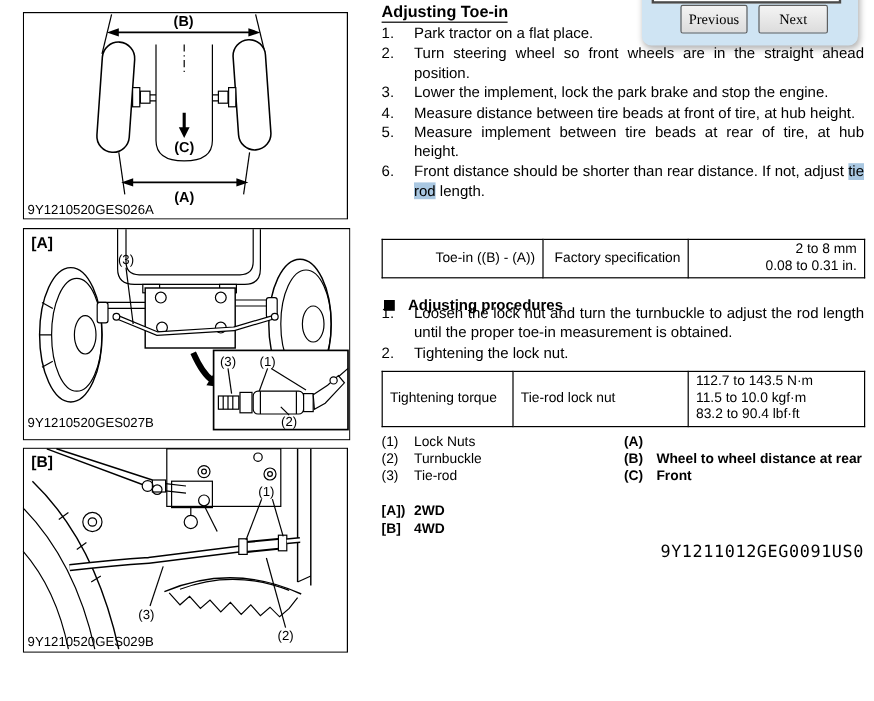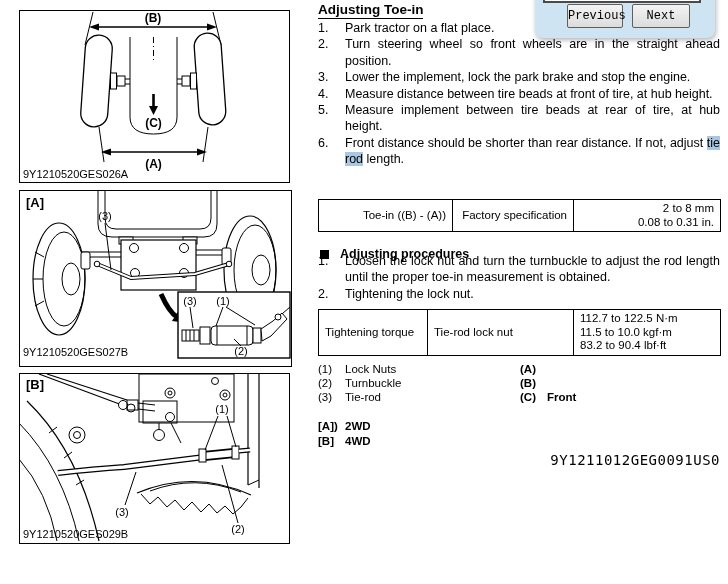--- a/index.html
+++ b/index.html
@@ -39,21 +39,21 @@
   .variant .k{width:27px;flex-shrink:0;}
   .doccode{position:absolute;top:452px;right:0;font-family:"DejaVu Sans Mono",monospace;
            font-size:14px;letter-spacing:0.5px;}
   
   .search-panel{position:absolute;left:535px;top:-14px;width:180px;height:52px;
                 background:#cfe4f3;border-radius:8px;box-shadow:1px 2px 5px rgba(0,0,0,0.3);}
   .search-input{position:absolute;left:8px;top:-3px;width:158px;height:20px;
                 background:#fff;border:2px solid #4a4a4a;border-radius:0;padding:0 4px;
                 font-family:"Liberation Sans",sans-serif;font-size:12px;box-sizing:border-box;}
   .nav-btn{position:absolute;top:18px;height:24px;background:linear-gradient(#f4f4f4,#dcdcdc);
-           border:1px solid #5f5f5f;border-radius:2px;font-family:Liberation Mono, monospace;
+           border:1px solid #5f5f5f;border-radius:2px;font-family:Liberation Serif, serif;
            font-size:12px;color:#000;padding:0;}
   .btn-prev{left:32px;width:56px;}
   .btn-next{left:97px;width:58px;}
 </style>
 </head>
 <body>
 
 <div class="page">
 
   <div class="fig" style="left:19px;top:10px;">
@@ -300,21 +300,21 @@
       <colgroup>
           <col style="width:109px">
           <col style="width:146px">
           <col style="width:147px">
         </colgroup>
       <tbody>
           <tr>
         <td>Tightening torque</td>
         <td>Tie-rod lock nut</td>
         <td>
-          <div>112.7 to 122.5 N·m</div>
+          <div>112.7 to 143.5 N·m</div>
           <div>11.5 to 10.0 kgf·m</div>
           <div>83.2 to 90.4 lbf·ft</div>
         </td>
       </tr>
     </tbody>
       </table>
 
     <div class="legend" style="top:362px;">
       <div class="legrow">
         <div class="legcolL">
@@ -330,20 +330,21 @@
             <span class="k">(3)</span>
             <span>Tie-rod</span>
           </div>
         </div>
         <div class="legcolR">
           <div class="legitem">
             <span class="k">(A)</span>
           </div>
           <div class="legitem">
             <span class="k">(B)</span>
+            <span>Wheel to wheel distance at rear</span>
           </div>
           <div class="legitem">
             <span class="k">(C)</span>
             <span>Front</span>
           </div>
         </div>
       </div>
     </div>
 
     <div class="variants" style="top:419px;">

